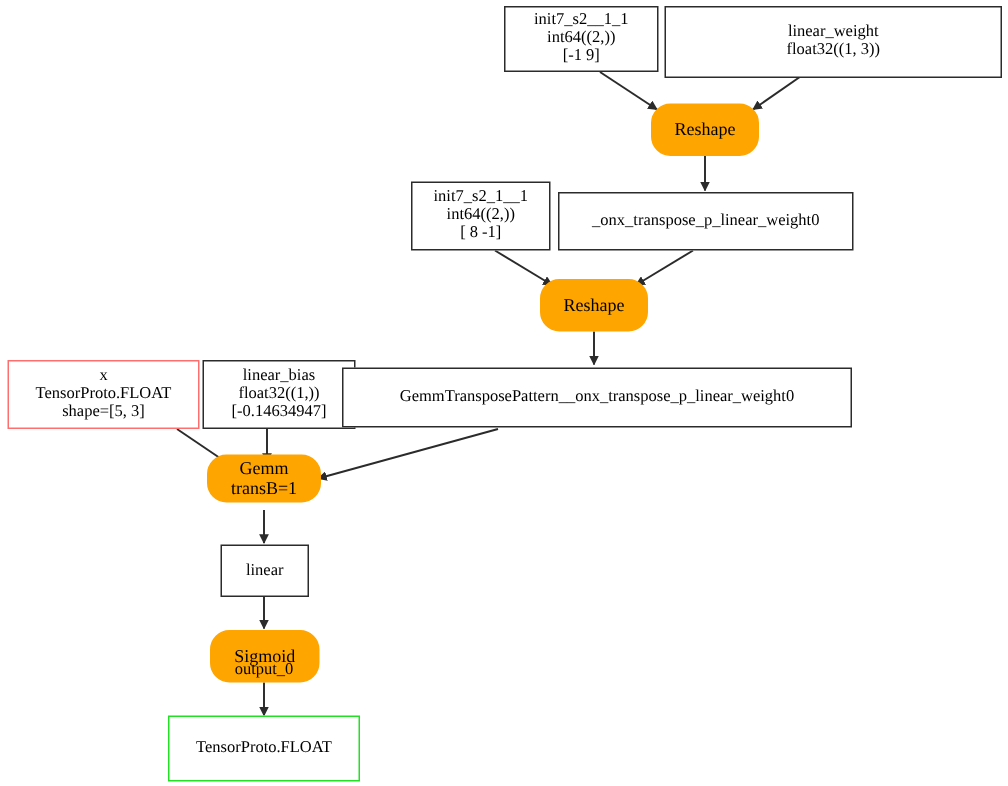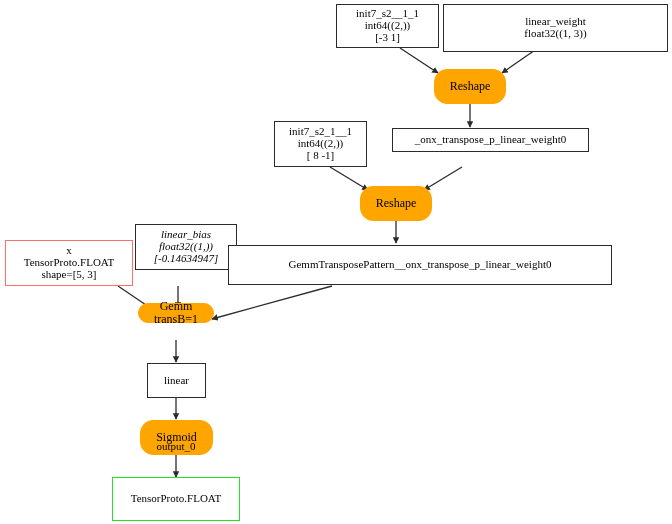--- a/index.html
+++ b/index.html
@@ -124,63 +124,63 @@
     </g>
 
     <g>
       <path d="M 176 455 L 176 477" stroke="#2b2b2b" stroke-width="1.3" fill="none" marker-end="url(#arrow)"></path>
     </g>
   </svg>
 
   <div class="node boxnode thick" style="left:336px; top:4px; width:103px; height:44px;">
     <span class="line">init7_s2__1_1</span>
     <span class="line">int64((2,))</span>
-    <span class="line">[-3  1]</span>
+    <span class="line">[-1  9]</span>
   </div>
 
   <div class="node boxnode thick" style="left:443px; top:4px; width:225px; height:48px;">
     <span class="line">linear_weight</span>
     <span class="line">float32((1, 3))</span>
   </div>
 
   <div class="node opnode" style="left:434px; top:69px; width:72px; height:35px;">
     <span class="line">Reshape</span>
   </div>
 
   <div class="node boxnode thick" style="left:274px; top:121px; width:93px; height:46px;justify-content:center;">
     <span class="line">init7_s2_1__1</span>
     <span class="line">int64((2,))</span>
     <span class="line">[ 8 -1]</span>
   </div>
 
-  <div class="node boxnode thick" style="left:392px; top:128px; width:197px; height:24px;">
+  <div class="node boxnode thick" style="left:372px; top:128px; width:197px; height:39px;">
     <span class="line">_onx_transpose_p_linear_weight0</span>
   </div>
 
   <div class="node opnode" style="left:360px; top:186px; width:72px; height:35px;">
     <span class="line">Reshape</span>
   </div>
 
   <div class="node boxnode input-red" style="left:5px; top:240px; width:128px; height:46px;">
     <span class="line">x</span>
     <span class="line">TensorProto.FLOAT</span>
     <span class="line">shape=[5, 3]</span>
   </div>
 
-  <div class="node boxnode thick" style="left:135px; top:224px; width:102px; height:46px;font-style:italic;">
+  <div class="node boxnode thick" style="left:135px; top:240px; width:102px; height:46px;">
     <span class="line">linear_bias</span>
     <span class="line">float32((1,))</span>
     <span class="line">[-0.14634947]</span>
   </div>
 
-  <div class="node boxnode thick" style="left:228px; top:245px; width:384px; height:40px;">
+  <div class="node boxnode thick" style="left:228px; top:245px; width:340px; height:40px;">
     <span class="line">GemmTransposePattern__onx_transpose_p_linear_weight0</span>
   </div>
 
-  <div class="node opnode" style="left:138px; top:303px; width:76px; height:20px;">
+  <div class="node opnode" style="left:138px; top:303px; width:76px; height:32px;">
     <span class="line">Gemm</span>
     <span class="line">transB=1</span>
   </div>
 
   <div class="node opnode" style="left:140px; top:420px; width:73px; height:35px;">
     <span class="line">Sigmoid</span>
   </div>
 
   <div class="node boxnode thick" style="left:147px; top:363px; width:59px; height:35px;">
     <span class="line">linear</span>

